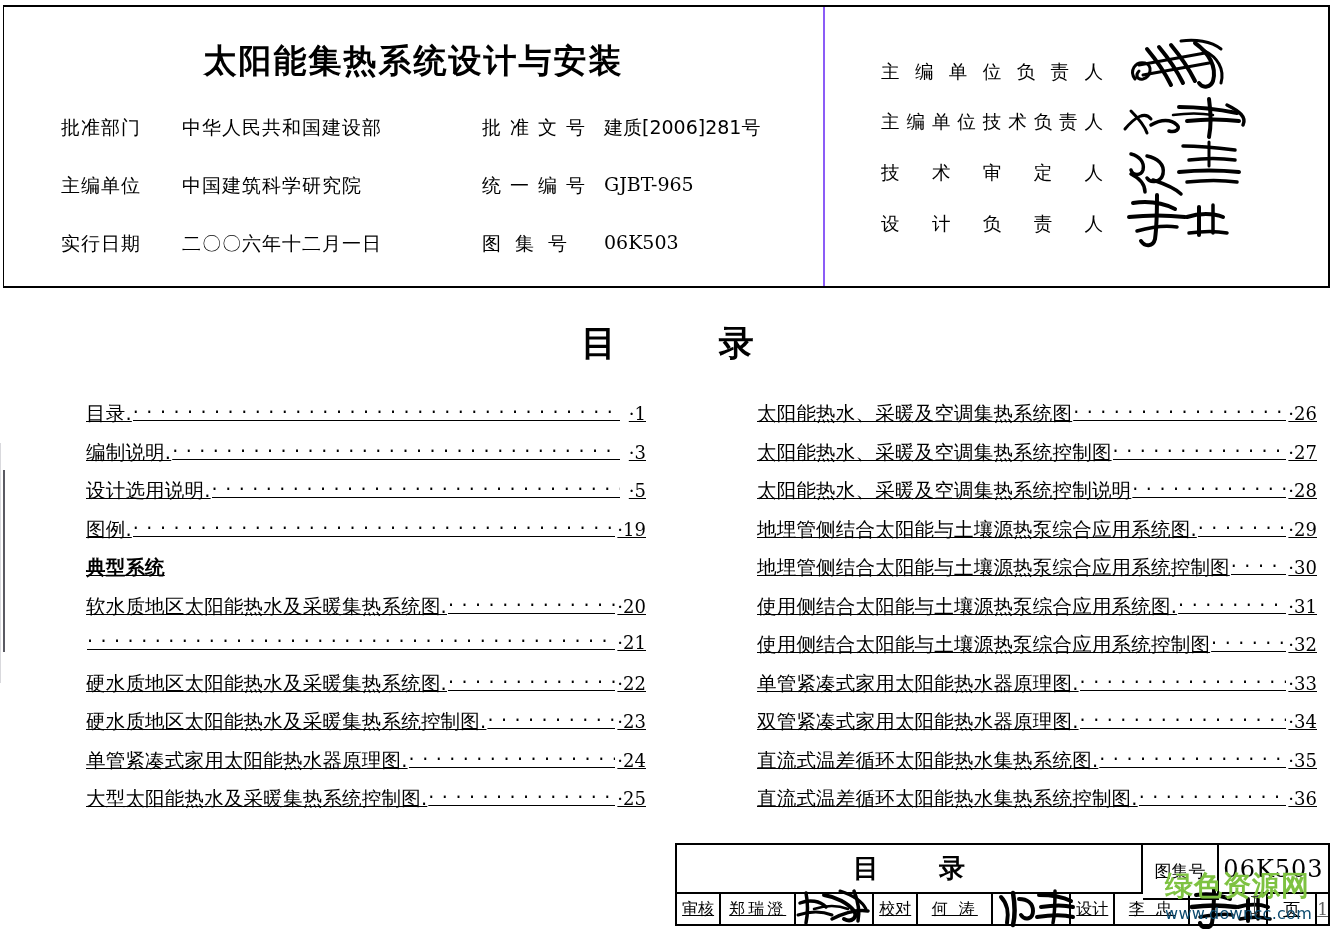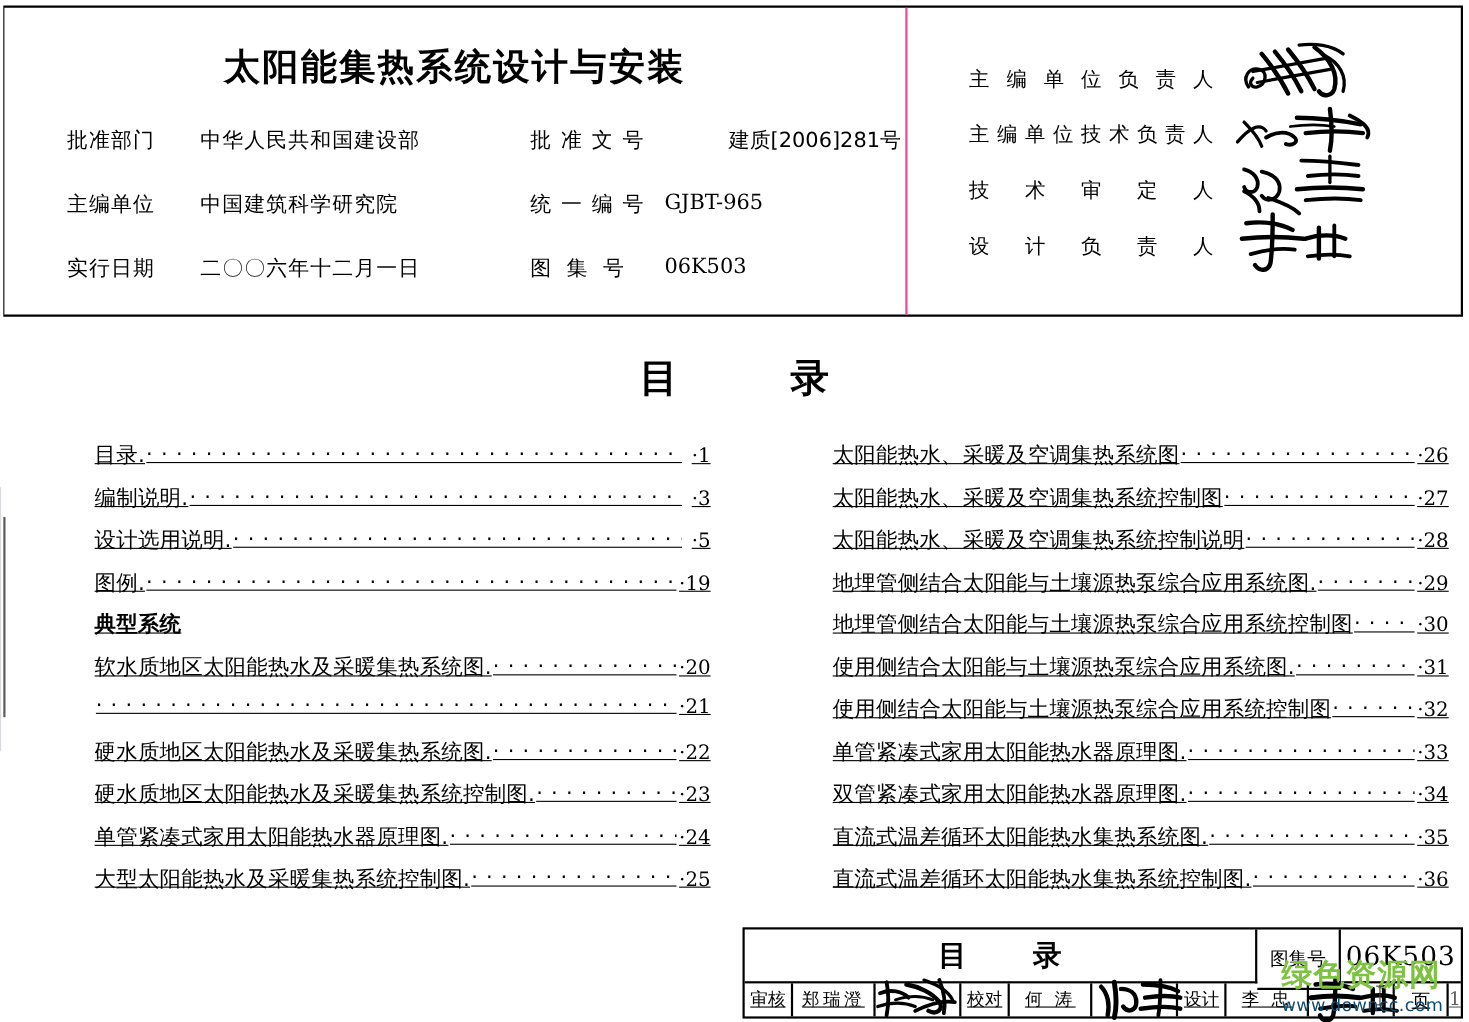--- a/index.html
+++ b/index.html
@@ -27,21 +27,21 @@
     border: 2.5px solid #000;
     border-left-width: 1px;
     box-sizing: border-box;
   }
   #header-left {
     position: absolute;
     left: 0;
     top: 0;
     width: 821px;
     height: 100%;
-    border-right: 2px solid #ec4899;
+    border-right: 2px solid #8b5cf6;
     box-sizing: border-box;
   }
   #header-right {
     position: absolute;
     left: 821px;
     top: 0;
     right: 0;
     height: 100%;
   }
 
@@ -86,21 +86,20 @@
     width: 120px;
   }
   .meta-value-b {
     position: absolute;
     left: 600px;
     width: 215px;
     font-family: "DejaVu Serif", "Liberation Serif", serif;
   }
   .meta-value-b.cjk {
     font-family: "DejaVu Sans", "Liberation Sans", sans-serif;
-    text-align: right;
   }
   .sp-wide { letter-spacing: 9px; }
   .sp-mid  { letter-spacing: 4px; }
 
   
   .sig-row {
     position: absolute;
     left: 0;
     right: 0;
     height: 34px;

